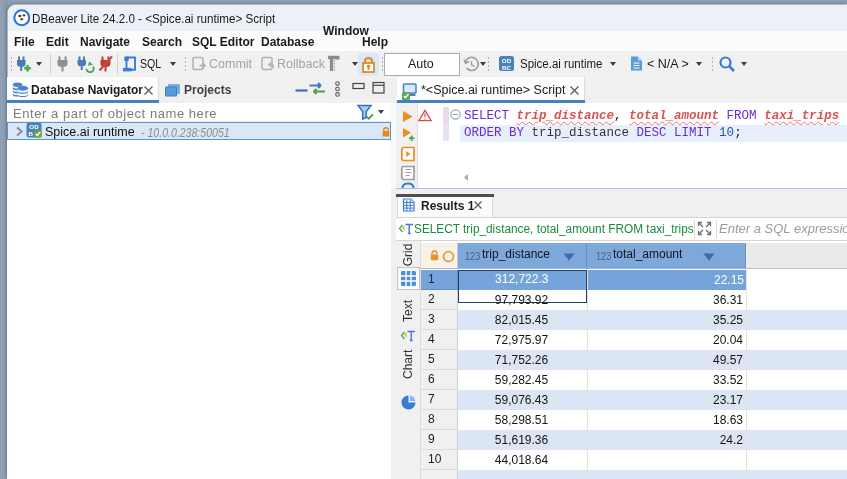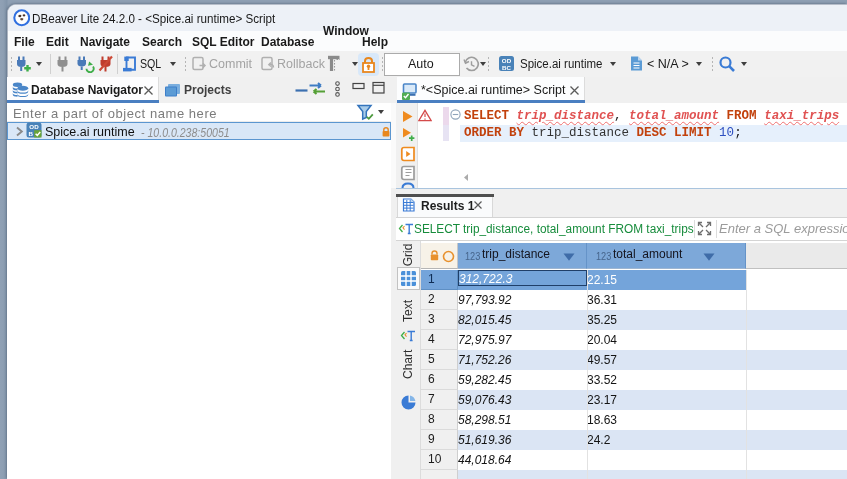--- a/index.html
+++ b/index.html
@@ -11,26 +11,26 @@
 .t12 { font-size:12px; color:#1a1a1a;font-weight:bold; }
 .t125 { font-size:12.5px; color:#1a1a1a; }
 .gray { color:#a3a3a3; }
 .sep { position:absolute; top:54px; width:1px; height:20px; background:#d0d0d0; }
 .dotsep { position:absolute; top:56px; width:3px; height:16px;
   background-image:radial-gradient(circle, #b5b5b5 0.9px, transparent 1.1px);
   background-size:3px 4px; }
 .darr { position:absolute; width:0; height:0; border-left:3.5px solid transparent; border-right:3.5px solid transparent; border-top:4px solid #3f3f3f; }
 .grow { position:absolute; left:421px; width:426px; height:20px; font-size:12px; color:#141414; }
 .gn { position:absolute; left:0; width:37px; height:20px; background:#f0f0f0; border-right:1px solid #cfcfcf; border-bottom:1px solid #dbdbdb; padding-left:7px; line-height:19px; font-size:12px; color:#1c1c1c;}
-.d1 { position:absolute; left:37px; width:129px; height:16px; text-align:left; padding-right:2px; line-height:20px;font-style:italic; }
-.d2 { position:absolute; left:166px; width:159px; height:14px; padding-right:3px; line-height:20px; }
+.d1 { position:absolute; left:37px; width:129px; height:33px; text-align:center; padding-right:2px; line-height:20px; }
+.d2 { position:absolute; left:166px; width:159px; height:14px; text-align:right; padding-right:3px; line-height:20px; }
 .bgst { position:absolute; left:37px; top:0; width:389px; height:20px; background:#dbe5f4; }
 .vlab { position:absolute; font-size:12px; color:#2f2f2f; transform:rotate(-90deg); transform-origin:center; white-space:nowrap; }
 .ident { color:#e05252; font-weight:bold; font-style:italic; text-decoration:underline wavy #ef7070 1px; text-underline-offset:1.5px; }
-.kw { color:#c2410c; font-weight:bold;margin-top:35px; }
+.kw { color:#6d28d9; font-weight:normal;margin-top:35px; }
 </style>
 </head>
 <body>
 <div id="page">
  <div id="win" class="a"></div>
 
  <div class="a" style="left:8px;top:5px;width:839px;height:26px;background:#edf1f7;border-radius:8px 0 0 0"></div>
  <svg class="a" style="left:12.5px;top:9px" width="17.5" height="17.5" viewBox="0 0 19 19">
    <circle cx="9.5" cy="9.5" r="8.1" fill="#fdfdfd" stroke="#2f6fe0" stroke-width="2.2"></circle>
    <path d="M5.5 7.5 Q7 5.5 8.8 6.5 Q9.5 7.5 8.5 8.8 Q6.5 9.3 5.5 7.5 Z" fill="#4a3429"></path>

